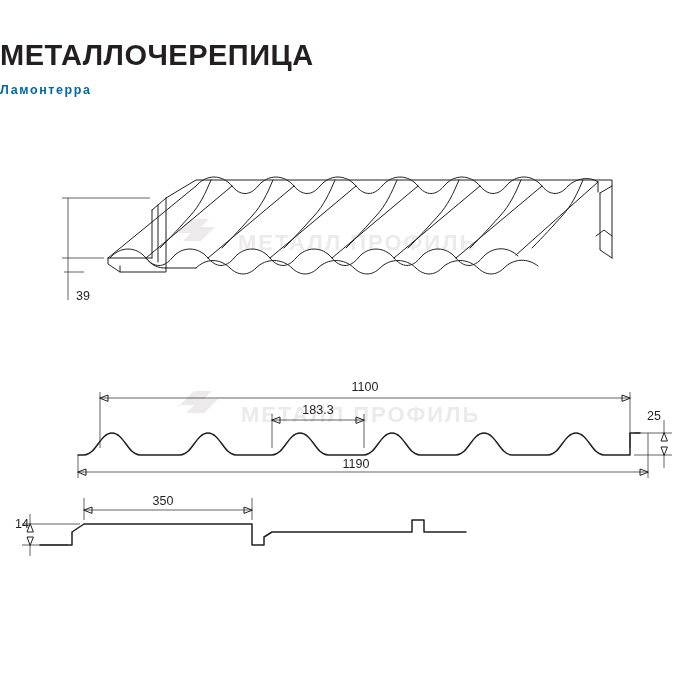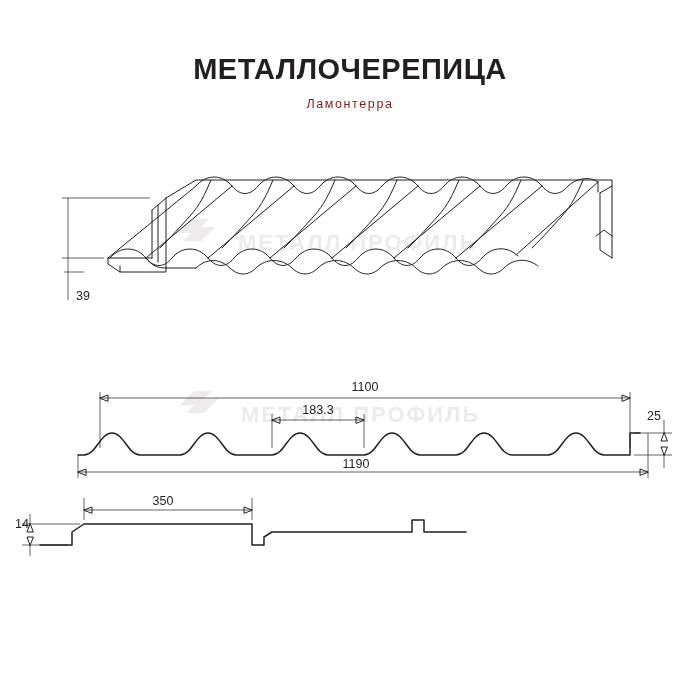--- a/index.html
+++ b/index.html
@@ -16,36 +16,35 @@
     overflow: hidden;
   }
   .page {
     position: absolute;
     inset: 0;
   }
   .title-block {
     position: absolute;
     left: 0;
     right: 0;
-    top: 54px;
-    text-align: center;
+    top: 40px;
   }
   .title {
     font-size: 29px;
     font-weight: bold;
     letter-spacing: 0.5px;
     color: #231f20;
     line-height: 1.05;
   }
   .subtitle {
     font-size: 12.5px;
-    font-weight: normal;
+    font-weight: bold;
     letter-spacing: 1.6px;
     margin-top: 13px;
-    color: #7f1d1d;
+    color: #0369a1;
   }
   svg.drawing {
     position: absolute;
     left: 0;
     top: 0;
     width: 700px;
     height: 700px;
   }
   .wm-text {
     font-family: "Liberation Sans", sans-serif;

